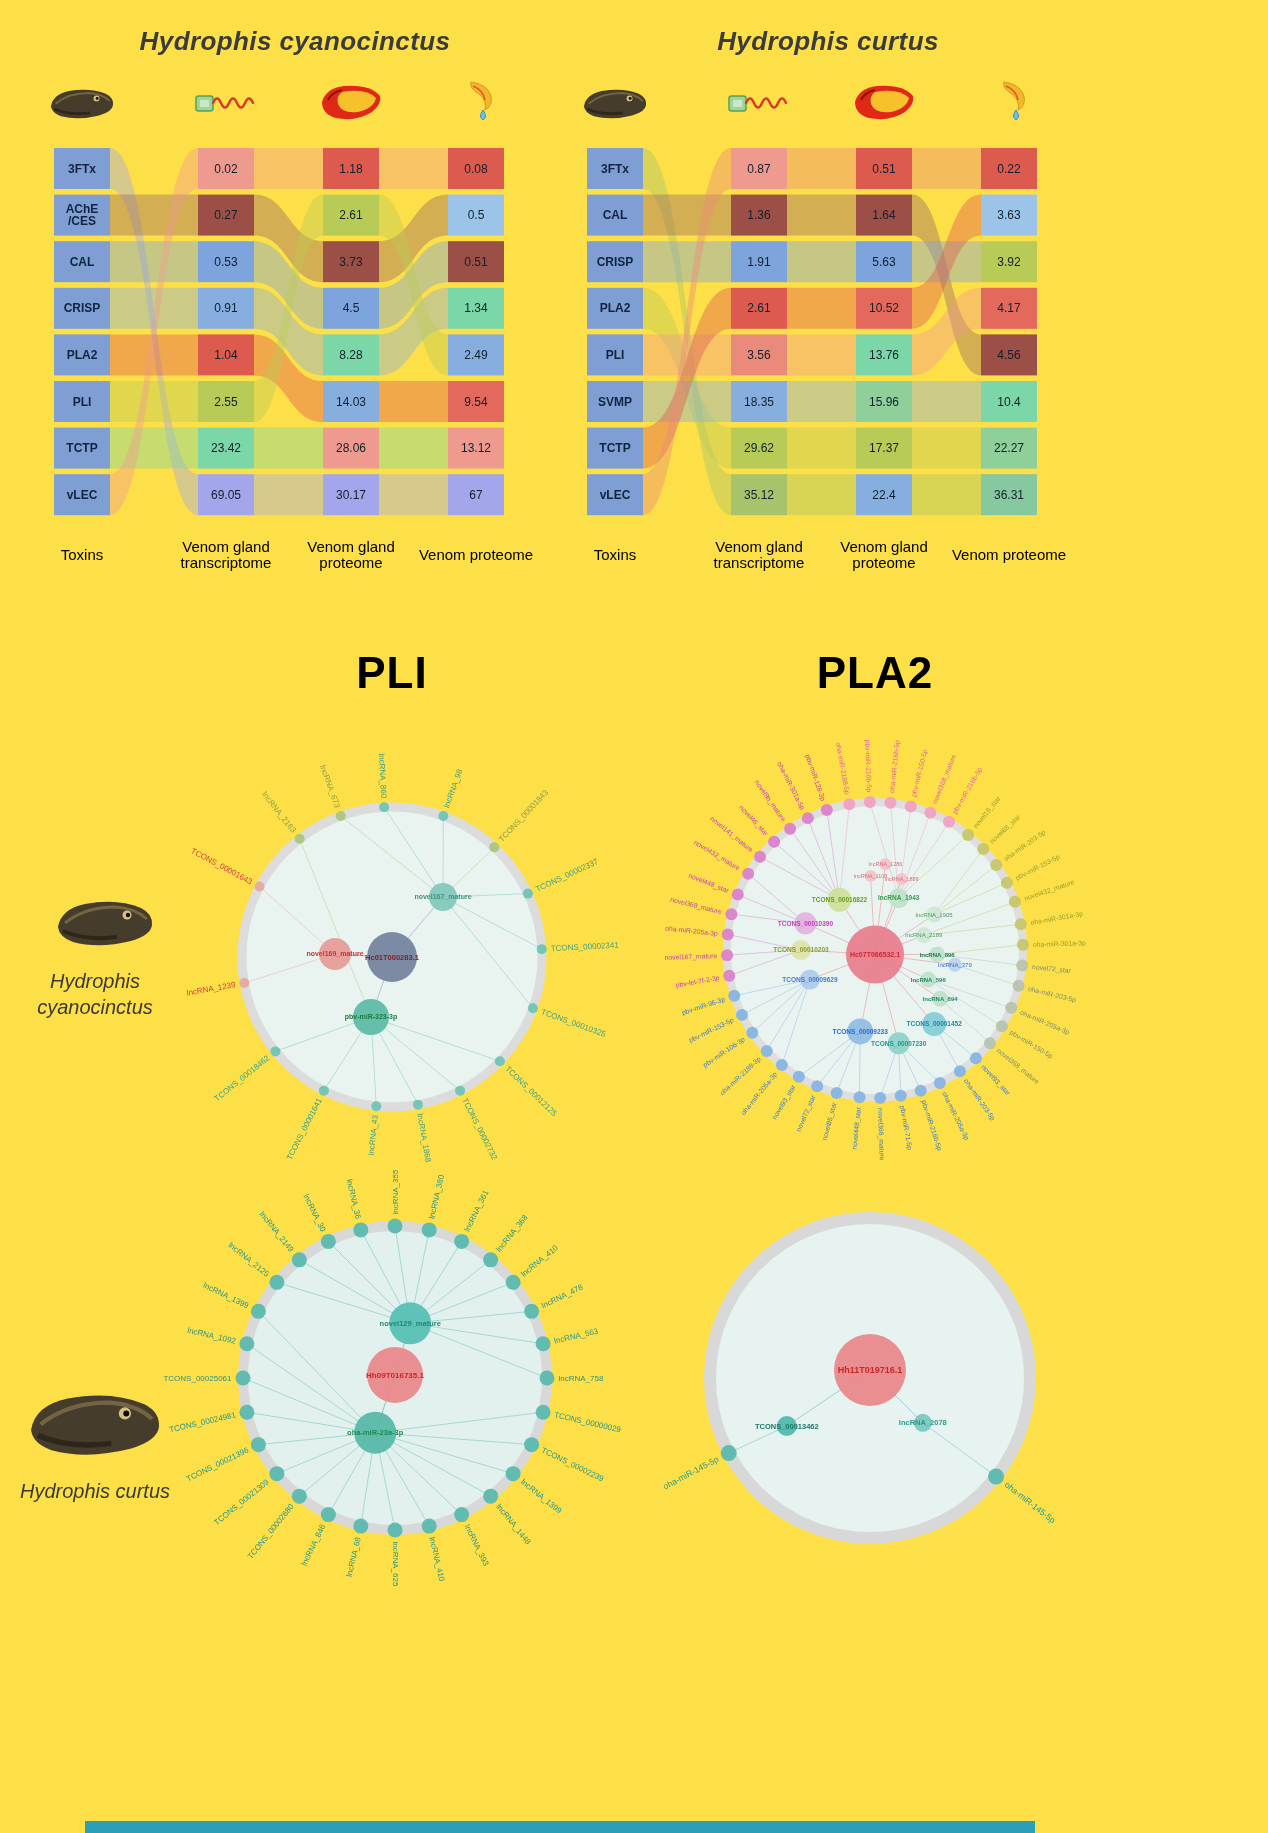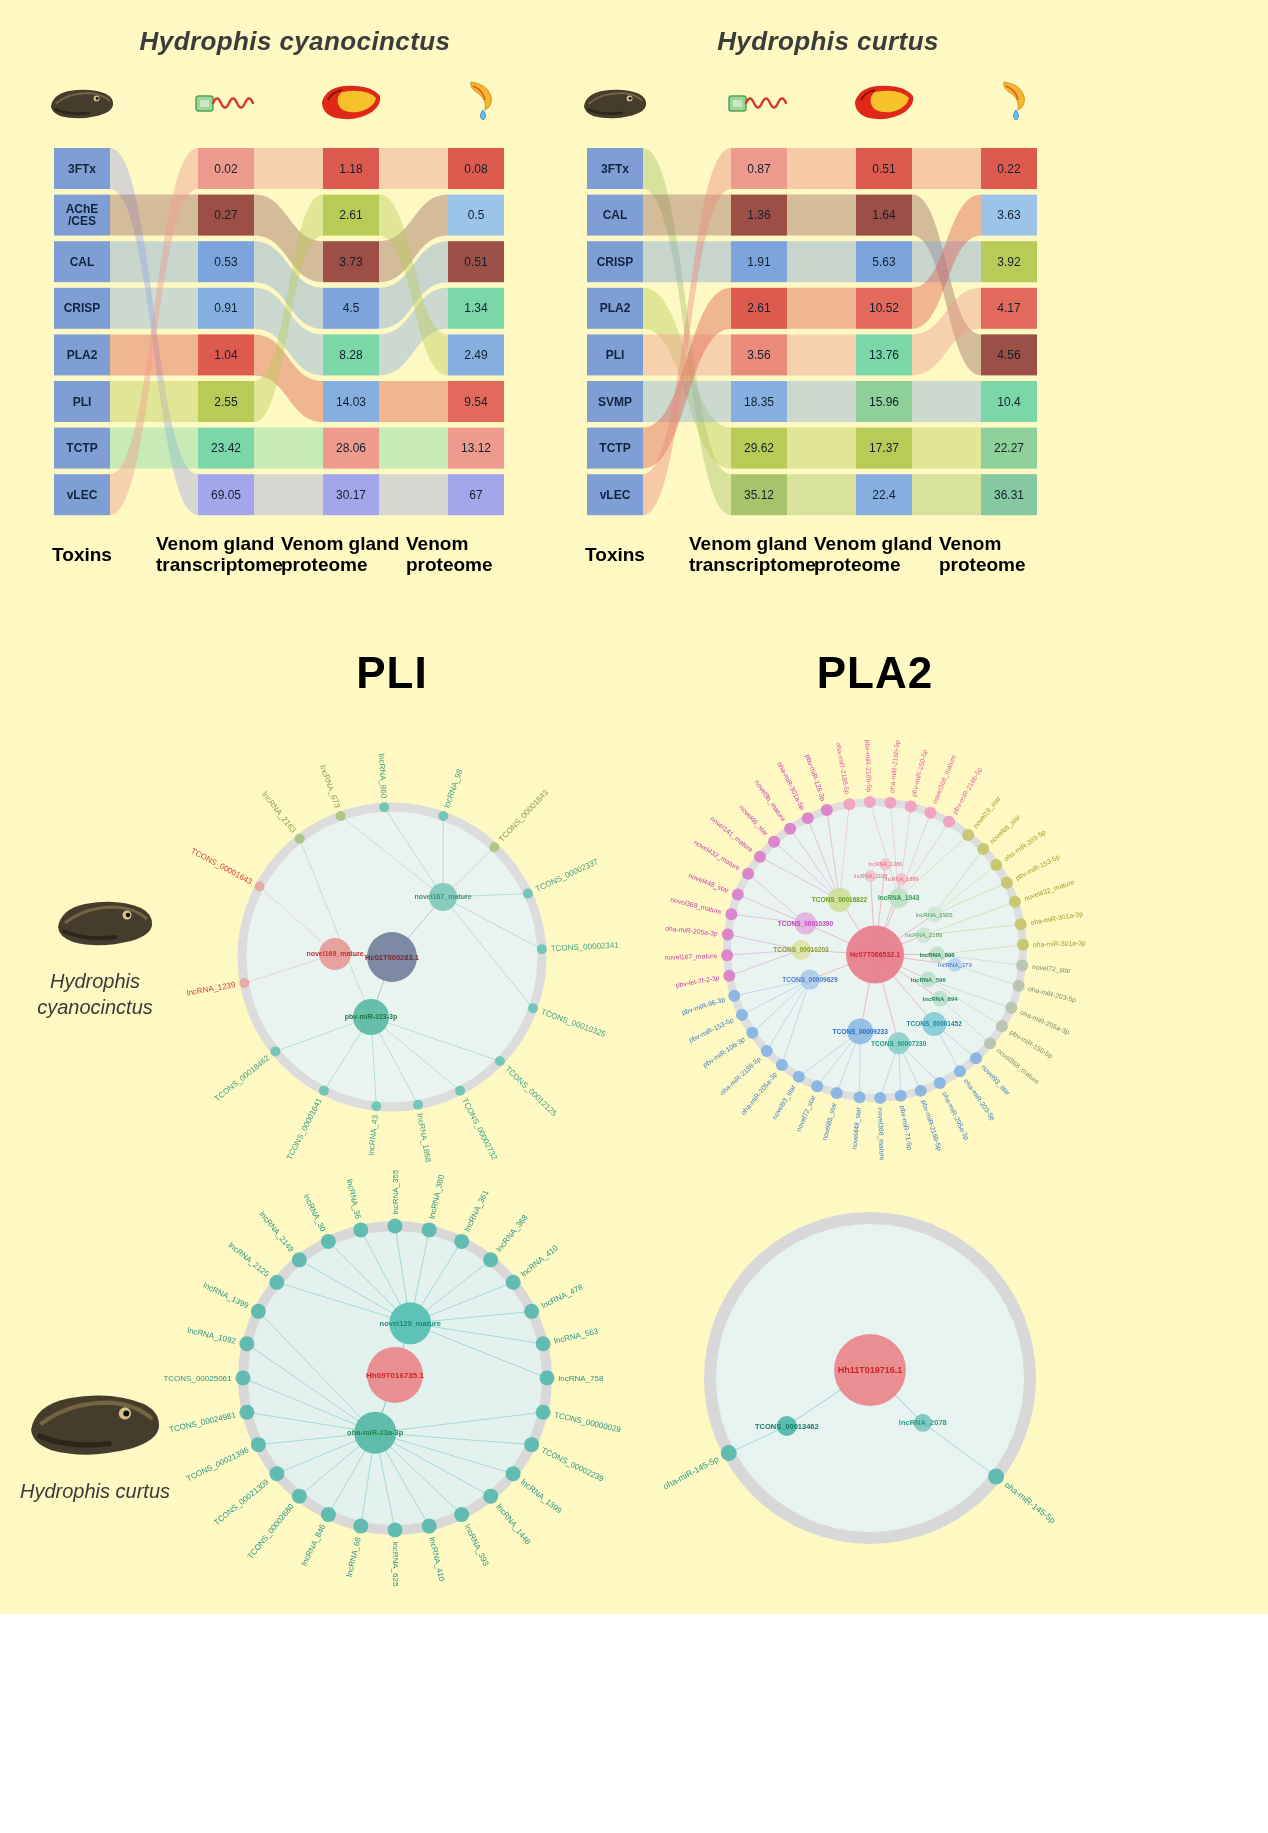--- a/index.html
+++ b/index.html
@@ -1,21 +1,21 @@
 <!DOCTYPE html>
 <html><head>
 <meta charset="utf-8">
 <style>
   *{margin:0;padding:0;box-sizing:border-box}
   html,body{background:#fff}
   body{font-family:"Liberation Sans",sans-serif}
-  .figure{position:relative;width:1268px;height:1614px;background:#fef9c3;overflow:hidden}
+  .figure{position:relative;width:1268px;height:1833px;background:#fde047;overflow:hidden}
   .abs{position:absolute}
   .sankey-title{font-size:26px;font-weight:bold;font-style:italic;color:#3b3b3b;text-align:center;letter-spacing:.4px}
-  .axis-label{font-size:19px;font-weight:bold;color:#000;text-align:left;line-height:1.1}
+  .axis-label{font-size:15px;font-weight:normal;color:#000;text-align:center;line-height:1.1}
   .net-header{font-size:44px;font-weight:bold;color:#000;text-align:center;letter-spacing:1px}
   .species-label{font-size:20px;font-style:italic;color:#3a3a3a;text-align:center;line-height:1.3}
   svg text{font-family:"Liberation Sans",sans-serif}
   .icon-box{display:flex;align-items:center;justify-content:center}
 </style>
 </head>
 <body>
 
 <div class="figure">
 

